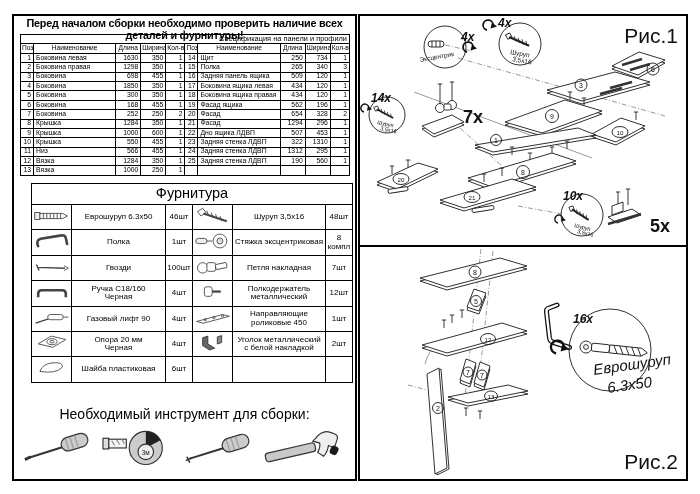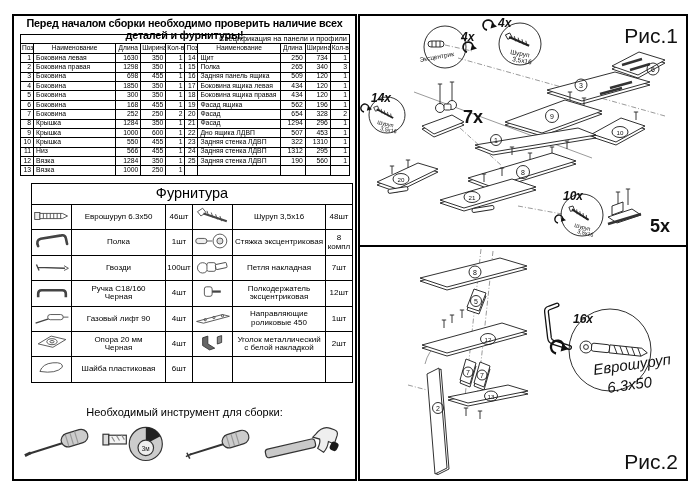--- a/index.html
+++ b/index.html
@@ -20,21 +20,21 @@
   table.spec td.c-name{text-align:left;}
 
   .furn-wrap{position:absolute;top:167px;left:17px;width:321px;}
   table.furn{border-collapse:collapse;table-layout:fixed;width:321px;font-size:8px;line-height:1.05;}
   table.furn td{border:1px solid #000;padding:0 1px;text-align:center;vertical-align:middle;}
   table.furn td.cap{font-size:14.5px;height:20px;}
   table.furn td.f-name{white-space:pre-line;font-size:8px;}
   table.furn tr.r td{height:24px;margin-top:38px;}
 
   .tools{position:absolute;top:390px;left:4px;right:4px;height:70px;}
-  .tools-label{text-align:center;font-size:11px;}
+  .tools-label{text-align:center;font-size:14px;}
   .tools-row{display:flex;justify-content:space-around;align-items:center;margin-top:2px;}
 
   
   .fig1-box{position:absolute;left:358px;top:14px;width:326px;height:229px;border:2px solid #000;background:#fff;}
   .fig2-box{position:absolute;left:358px;top:245px;width:326px;height:232px;border:2px solid #000;background:#fff;}
   .figsvg{display:block;}
 
   svg text{font-family:"Liberation Sans",sans-serif;fill:#111;}
   .face{fill:#fff;stroke:#1a1a1a;stroke-width:0.9;}
   .thin{fill:none;stroke:#1a1a1a;stroke-width:0.9;}
@@ -312,21 +312,21 @@
                   <path d="M6,18 v-4 q0,-4 4,-4 h24 q4,0 4,4 v4" stroke-width="3"></path>
                 </svg></td>
               <td class="f-name">Ручка С18/160
 Черная</td>
               <td class="f-qty">4шт</td>
               <td class="f-ico"><svg width="38" height="22" viewBox="0 0 44 24" stroke="#444" fill="none" stroke-width="1" xmlns="http://www.w3.org/2000/svg">
                   <rect x="12" y="6" width="9" height="11" rx="2.5" fill="#fff"></rect>
                   <path d="M21,11.5 h10" stroke-width="2.6"></path>
                 </svg></td>
               <td class="f-name">Полкодержатель
-эксцентриковая</td>
+металлический</td>
               <td class="f-qty">12шт</td>
             </tr>
             <tr class="r">
               <td class="f-ico"><svg width="38" height="22" viewBox="0 0 44 24" stroke="#444" fill="none" stroke-width="1" xmlns="http://www.w3.org/2000/svg">
                   <path d="M3,18 L18,13" stroke-width="1.6"></path>
                   <rect x="17" y="8" width="18" height="6" rx="3" fill="#fff"></rect>
                   <path d="M35,11 h6"></path>
                 </svg></td>
               <td class="f-name">Газовый лифт 90</td>
               <td class="f-qty">4шт</td>

